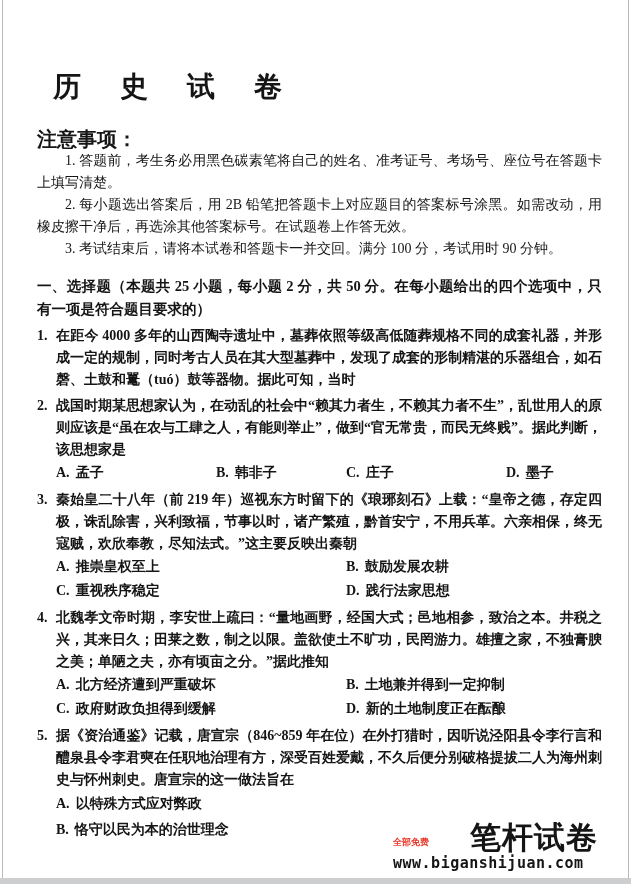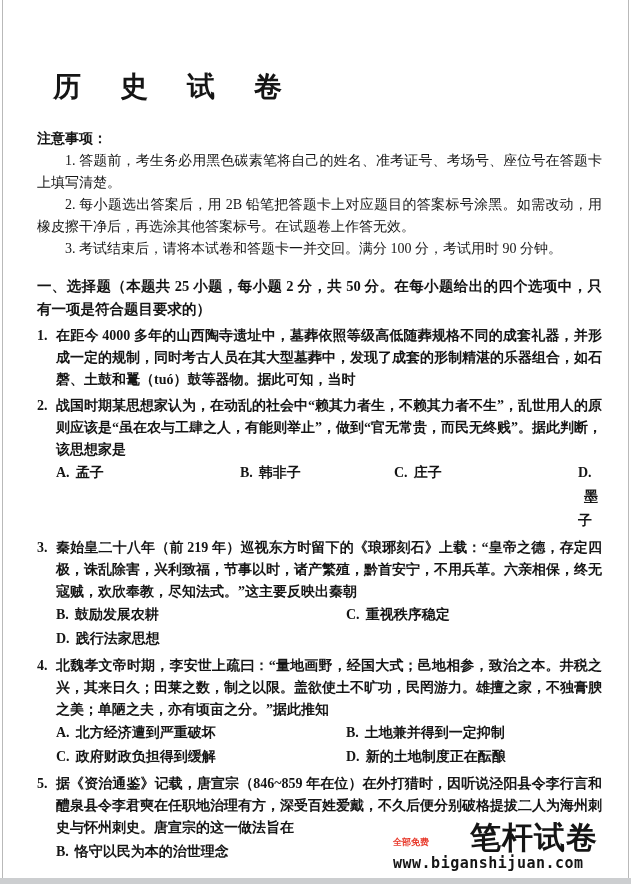--- a/index.html
+++ b/index.html
@@ -23,21 +23,21 @@
     margin: 70px 0 0 0;
     font-size: 28px;
     font-weight: bold;
     letter-spacing: 16px;
     text-indent: 16px;
     line-height: 34px;
   }
 
   .notice-head {
     margin-top: 24px;
-    font-size: 14px;
+    font-size: 20px;
     font-weight: bold;
     line-height: 22px;
   }
   .notice-item {
     margin: 0;
     font-size: 14px;
     font-weight: normal;
     line-height: 22px;
     text-indent: 2em;
     text-align: justify;
@@ -51,21 +51,21 @@
     text-align: justify;
   }
 
   .question { margin-top: 4px; font-size: 14px; font-weight: bold; }
   .qrow { display: flex; }
   .qnum { flex: none; width: 19px; line-height: 22px; }
   .qstem { flex: 1; line-height: 22px; text-align: justify; }
 
   .opts { padding-left: 19px; }
   .opts-2 { display: grid; grid-template-columns: 290px 1fr; }
-  .opts-4 { display: grid; grid-template-columns: 160px 130px 160px 1fr; gap: 24px; }
+  .opts-4 { display: grid; grid-template-columns: 160px 130px 160px 1fr; }
   .opts-2 .opt, .opts-4 .opt { line-height: 24px; }
   .opts-list .opt { line-height: 26px; }
   .opt-text { margin-left: 6px; }
 
   .watermark { position: absolute; right: 33px; bottom: 12px; }
   .brand-row { display: flex; align-items: flex-end; }
   .free-badge {
     font-size: 9px;
     font-weight: bold;
     line-height: 10px;
@@ -127,20 +127,21 @@
       <div class="opt"><span>D.</span><span class="opt-text">墨子</span></div>
     </div>
   </div>
 
   <div class="question">
     <div class="qrow">
       <span class="qnum">3.</span>
       <span class="qstem">秦始皇二十八年（前 219 年）巡视东方时留下的《琅琊刻石》上载：“皇帝之德，存定四极，诛乱除害，兴利致福，节事以时，诸产繁殖，黔首安宁，不用兵革。六亲相保，终无寇贼，欢欣奉教，尽知法式。”这主要反映出秦朝</span>
     </div>
     <div class="opts opts-2">
+      <div class="opt"><span>A.</span><span class="opt-text">推崇皇权至上</span></div>
       <div class="opt"><span>B.</span><span class="opt-text">鼓励发展农耕</span></div>
       <div class="opt"><span>C.</span><span class="opt-text">重视秩序稳定</span></div>
       <div class="opt"><span>D.</span><span class="opt-text">践行法家思想</span></div>
     </div>
   </div>
 
   <div class="question">
     <div class="qrow">
       <span class="qnum">4.</span>
       <span class="qstem">北魏孝文帝时期，李安世上疏曰：“量地画野，经国大式；邑地相参，致治之本。井税之兴，其来日久；田莱之数，制之以限。盖欲使土不旷功，民罔游力。雄擅之家，不独膏腴之美；单陋之夫，亦有顷亩之分。”据此推知</span>
@@ -152,20 +153,21 @@
       <div class="opt"><span>D.</span><span class="opt-text">新的土地制度正在酝酿</span></div>
     </div>
   </div>
 
   <div class="question">
     <div class="qrow">
       <span class="qnum">5.</span>
       <span class="qstem">据《资治通鉴》记载，唐宣宗（846~859 年在位）在外打猎时，因听说泾阳县令李行言和醴泉县令李君奭在任职地治理有方，深受百姓爱戴，不久后便分别破格提拔二人为海州刺史与怀州刺史。唐宣宗的这一做法旨在</span>
     </div>
     <div class="opts opts-list">
+      <div class="opt"><span>A.</span><span class="opt-text">以特殊方式应对弊政</span></div>
       <div class="opt"><span>B.</span><span class="opt-text">恪守以民为本的治世理念</span></div>
 
     </div>
   </div>
 
 </div>
 
 <div class="watermark">
   <div class="brand-row">
     <span class="free-badge" style="color: rgb(232, 57, 43);">全部免费</span>

